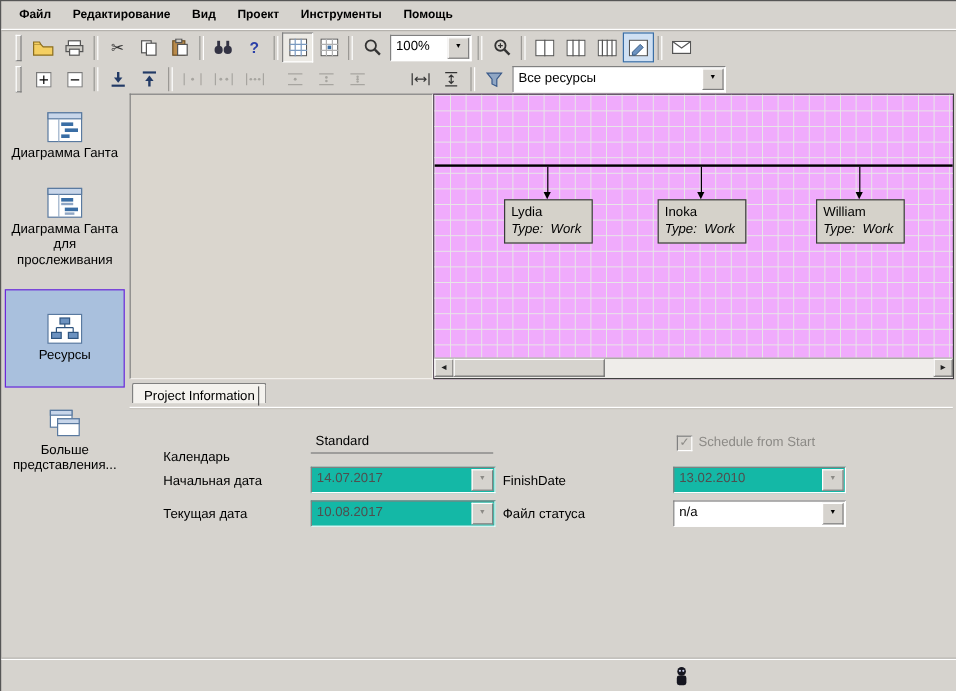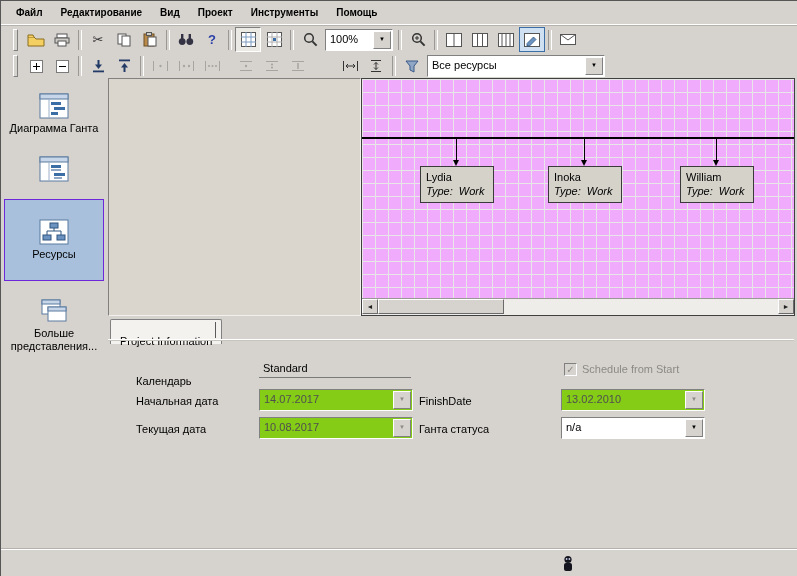--- a/index.html
+++ b/index.html
@@ -19,21 +19,21 @@
   .tbtn{width:24px;height:23px;display:flex;align-items:center;justify-content:center;border:1px solid transparent;flex:0 0 auto;}
   .tbtn.pressed{border-color:#808080 #fff #fff #808080;background:#eceae5;}
   .tbtn.checked{border-color:#3a6ea5;background:#cfe0f3;}
   .tbtn.disabled{opacity:.9;}
   .glyph-cut{font-size:13px;color:#333;}
   .glyph-help{font-size:13px;font-weight:bold;color:#2a3fa8;}
 
   .combo{position:relative;height:20px;border:1px solid;border-color:#808080 #fff #fff #808080;background:#fff;flex:0 0 auto;}
   .combo .cval{position:absolute;left:4px;top:0;right:18px;line-height:18px;white-space:nowrap;overflow:hidden;}
   .combo .cbtn{position:absolute;top:1px;right:1px;bottom:1px;width:16px;background:#d6d3ce;border:1px solid;border-color:#fff #808080 #808080 #fff;font-size:6px;text-align:center;line-height:15px;color:#000;}
-  .combo.dis{background:#84cc16;}
+  .combo.dis{background:#14b8a6;}
   .combo.dis .cval{color:#4f4f4f;}
   .combo.dis .cbtn{color:#8c8a86;}
   .combo.abs{position:absolute;}
 
   
   .sidebar{position:absolute;left:0;top:78px;width:106px;bottom:27px;display:flex;flex-direction:column;align-items:center;padding-top:10px;gap:13px;}
   .side-item{width:98px;display:flex;flex-direction:column;align-items:center;gap:3px;padding:4px 0;text-align:center;line-height:13px;cursor:default;}
   .side-item.selected{background:#a9c0dd;border:1px solid #6d28d9;padding:19px 0;}
 
   
@@ -48,21 +48,21 @@
 
   
   .hscroll{position:absolute;left:0;right:0;bottom:0;height:16px;background:#efedea;border-top:1px solid #9a9894;}
   .sbtn{position:absolute;top:0;width:16px;height:15px;background:#d6d3ce;border:1px solid;border-color:#fff #6a6a6a #6a6a6a #fff;font-size:7px;text-align:center;line-height:14px;color:#222;box-sizing:border-box;}
   .sbtn.left{left:0;}
   .sbtn.right{right:0;}
   .sthumb{position:absolute;left:16px;top:0;width:126px;height:15px;background:#d6d3ce;border:1px solid;border-color:#fff #6a6a6a #6a6a6a #fff;box-sizing:border-box;}
 
   
   .bottom-panel{position:absolute;left:107px;top:318px;width:686px;height:231px;}
-  .pi-tab{position:absolute;left:2px;top:0;height:17px;padding:12px 9px;background:#f4f2ee;border:1px solid #808080;border-bottom:none;border-radius:2px 2px 0 0;line-height:19px;box-sizing:border-box;}
+  .pi-tab{position:absolute;left:2px;top:0;height:17px;padding:1px 9px;background:#f4f2ee;border:1px solid #808080;border-bottom:none;border-radius:2px 2px 0 0;line-height:19px;box-sizing:border-box;}
   .pi-tick{position:absolute;left:107px;top:3px;width:1px;height:16px;background:#5a5a5a;}
   .pi-line{position:absolute;left:0;top:20px;right:0;height:1px;background:#fff;box-shadow:0 1px 0 #c8c5bf;}
   .fld-label{position:absolute;line-height:14px;white-space:nowrap;}
   .fld-label.gray{color:#8c8a86;}
   .fld-underline{position:absolute;height:19px;border-bottom:1px solid #7a7a7a;padding-left:4px;line-height:18px;box-sizing:border-box;}
   .cbrow{position:absolute;display:flex;align-items:center;gap:5px;}
   .cbbox{width:13px;height:13px;background:#d6d3ce;border:1px solid;border-color:#808080 #fff #fff #808080;font-size:10px;line-height:11px;text-align:center;color:#8c8a86;box-sizing:border-box;}
 
   
   .statusbar{position:absolute;left:0;right:0;bottom:0;height:27px;border-top:1px solid #fff;box-shadow:0 -1px 0 #b5b2ad;}
@@ -332,20 +332,21 @@
     <div class="side-item">
       <svg width="30" height="26">
           <rect x="1" y="1" width="28" height="24" fill="#fff" stroke="#5a7aa0"></rect>
           <rect x="1" y="1" width="28" height="5" fill="#c8d6ea" stroke="#5a7aa0"></rect>
           <line x1="10" y1="6" x2="10" y2="25" stroke="#9ab0c8"></line>
           <rect x="12" y="9" width="10" height="3" fill="#3a6ea5"></rect>
           <rect x="12" y="13" width="10" height="2" fill="#8fa6c4"></rect>
           <rect x="15" y="17" width="11" height="3" fill="#3a6ea5"></rect>
           <rect x="15" y="21" width="8" height="2" fill="#8fa6c4"></rect>
         </svg>
+      <span>Диаграмма Ганта для прослеживания</span>
     </div>
     <div class="side-item selected">
       <svg width="30" height="26">
           <rect x="1" y="1" width="28" height="24" fill="#fff" stroke="#5a7aa0"></rect>
           <rect x="11" y="4" width="8" height="5" fill="#6c92c0" stroke="#2f5580"></rect>
           <path d="M15 9v3M8 12h14M8 12v4M22 12v4" stroke="#2f5580" fill="none"></path>
           <rect x="4" y="16" width="8" height="5" fill="#6c92c0" stroke="#2f5580"></rect>
           <rect x="18" y="16" width="8" height="5" fill="#6c92c0" stroke="#2f5580"></rect>
         </svg>
       <span>Ресурсы</span>
@@ -417,21 +418,21 @@
       <span class="cval">10.08.2017</span>
       <span class="cbtn"><span>▼</span></span>
     </div>
 
     <span class="fld-label" style="left:311px;top:75px">FinishDate</span>
     <div class="combo abs dis" style="left:453px;top:70px;width:142px">
       <span class="cval">13.02.2010</span>
       <span class="cbtn"><span>▼</span></span>
     </div>
 
-    <span class="fld-label" style="left:311px;top:103px">Ганта статуса</span>
+    <span class="fld-label" style="left:311px;top:103px">Файл статуса</span>
     <div class="combo abs" style="left:453px;top:98px;width:142px">
       <span class="cval">n/a</span>
       <span class="cbtn"><span>▼</span></span>
     </div>
 
     <div class="cbrow" style="left:456px;top:43px">
       <span class="cbbox"><span>✓</span></span>
       <span class="fld-label gray" style="position:static">Schedule from Start</span>
     </div>
   </div>

